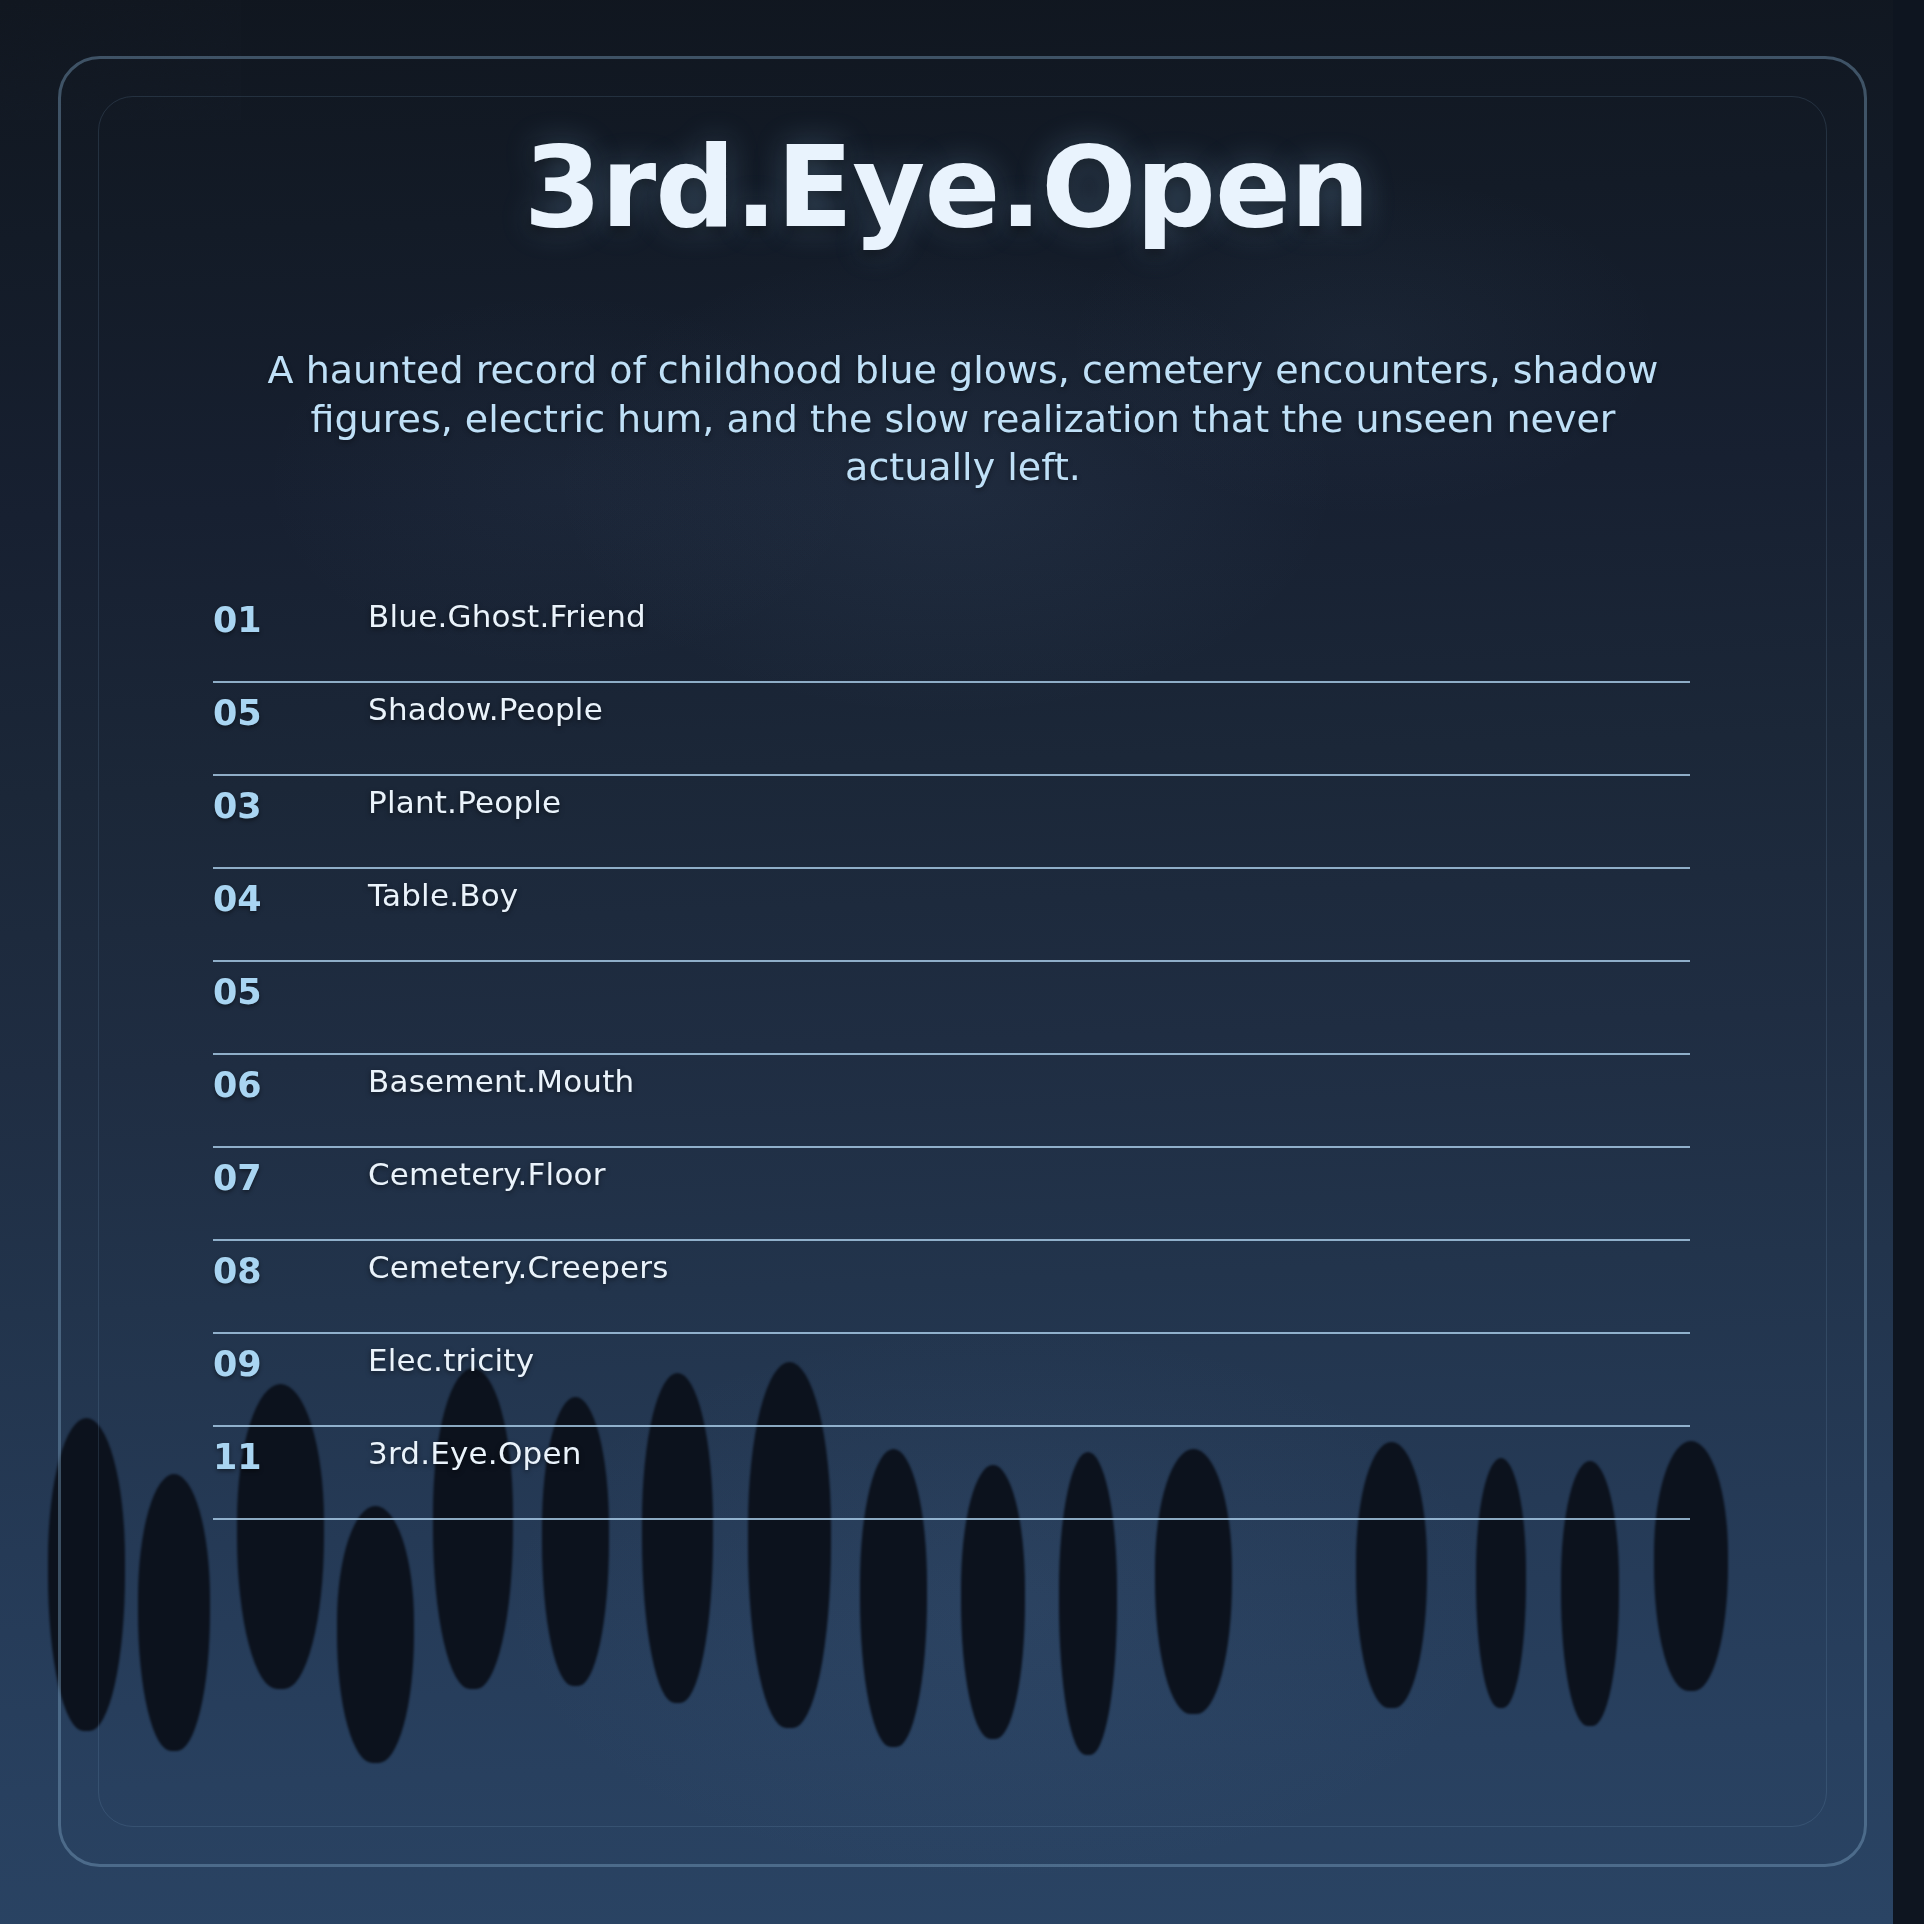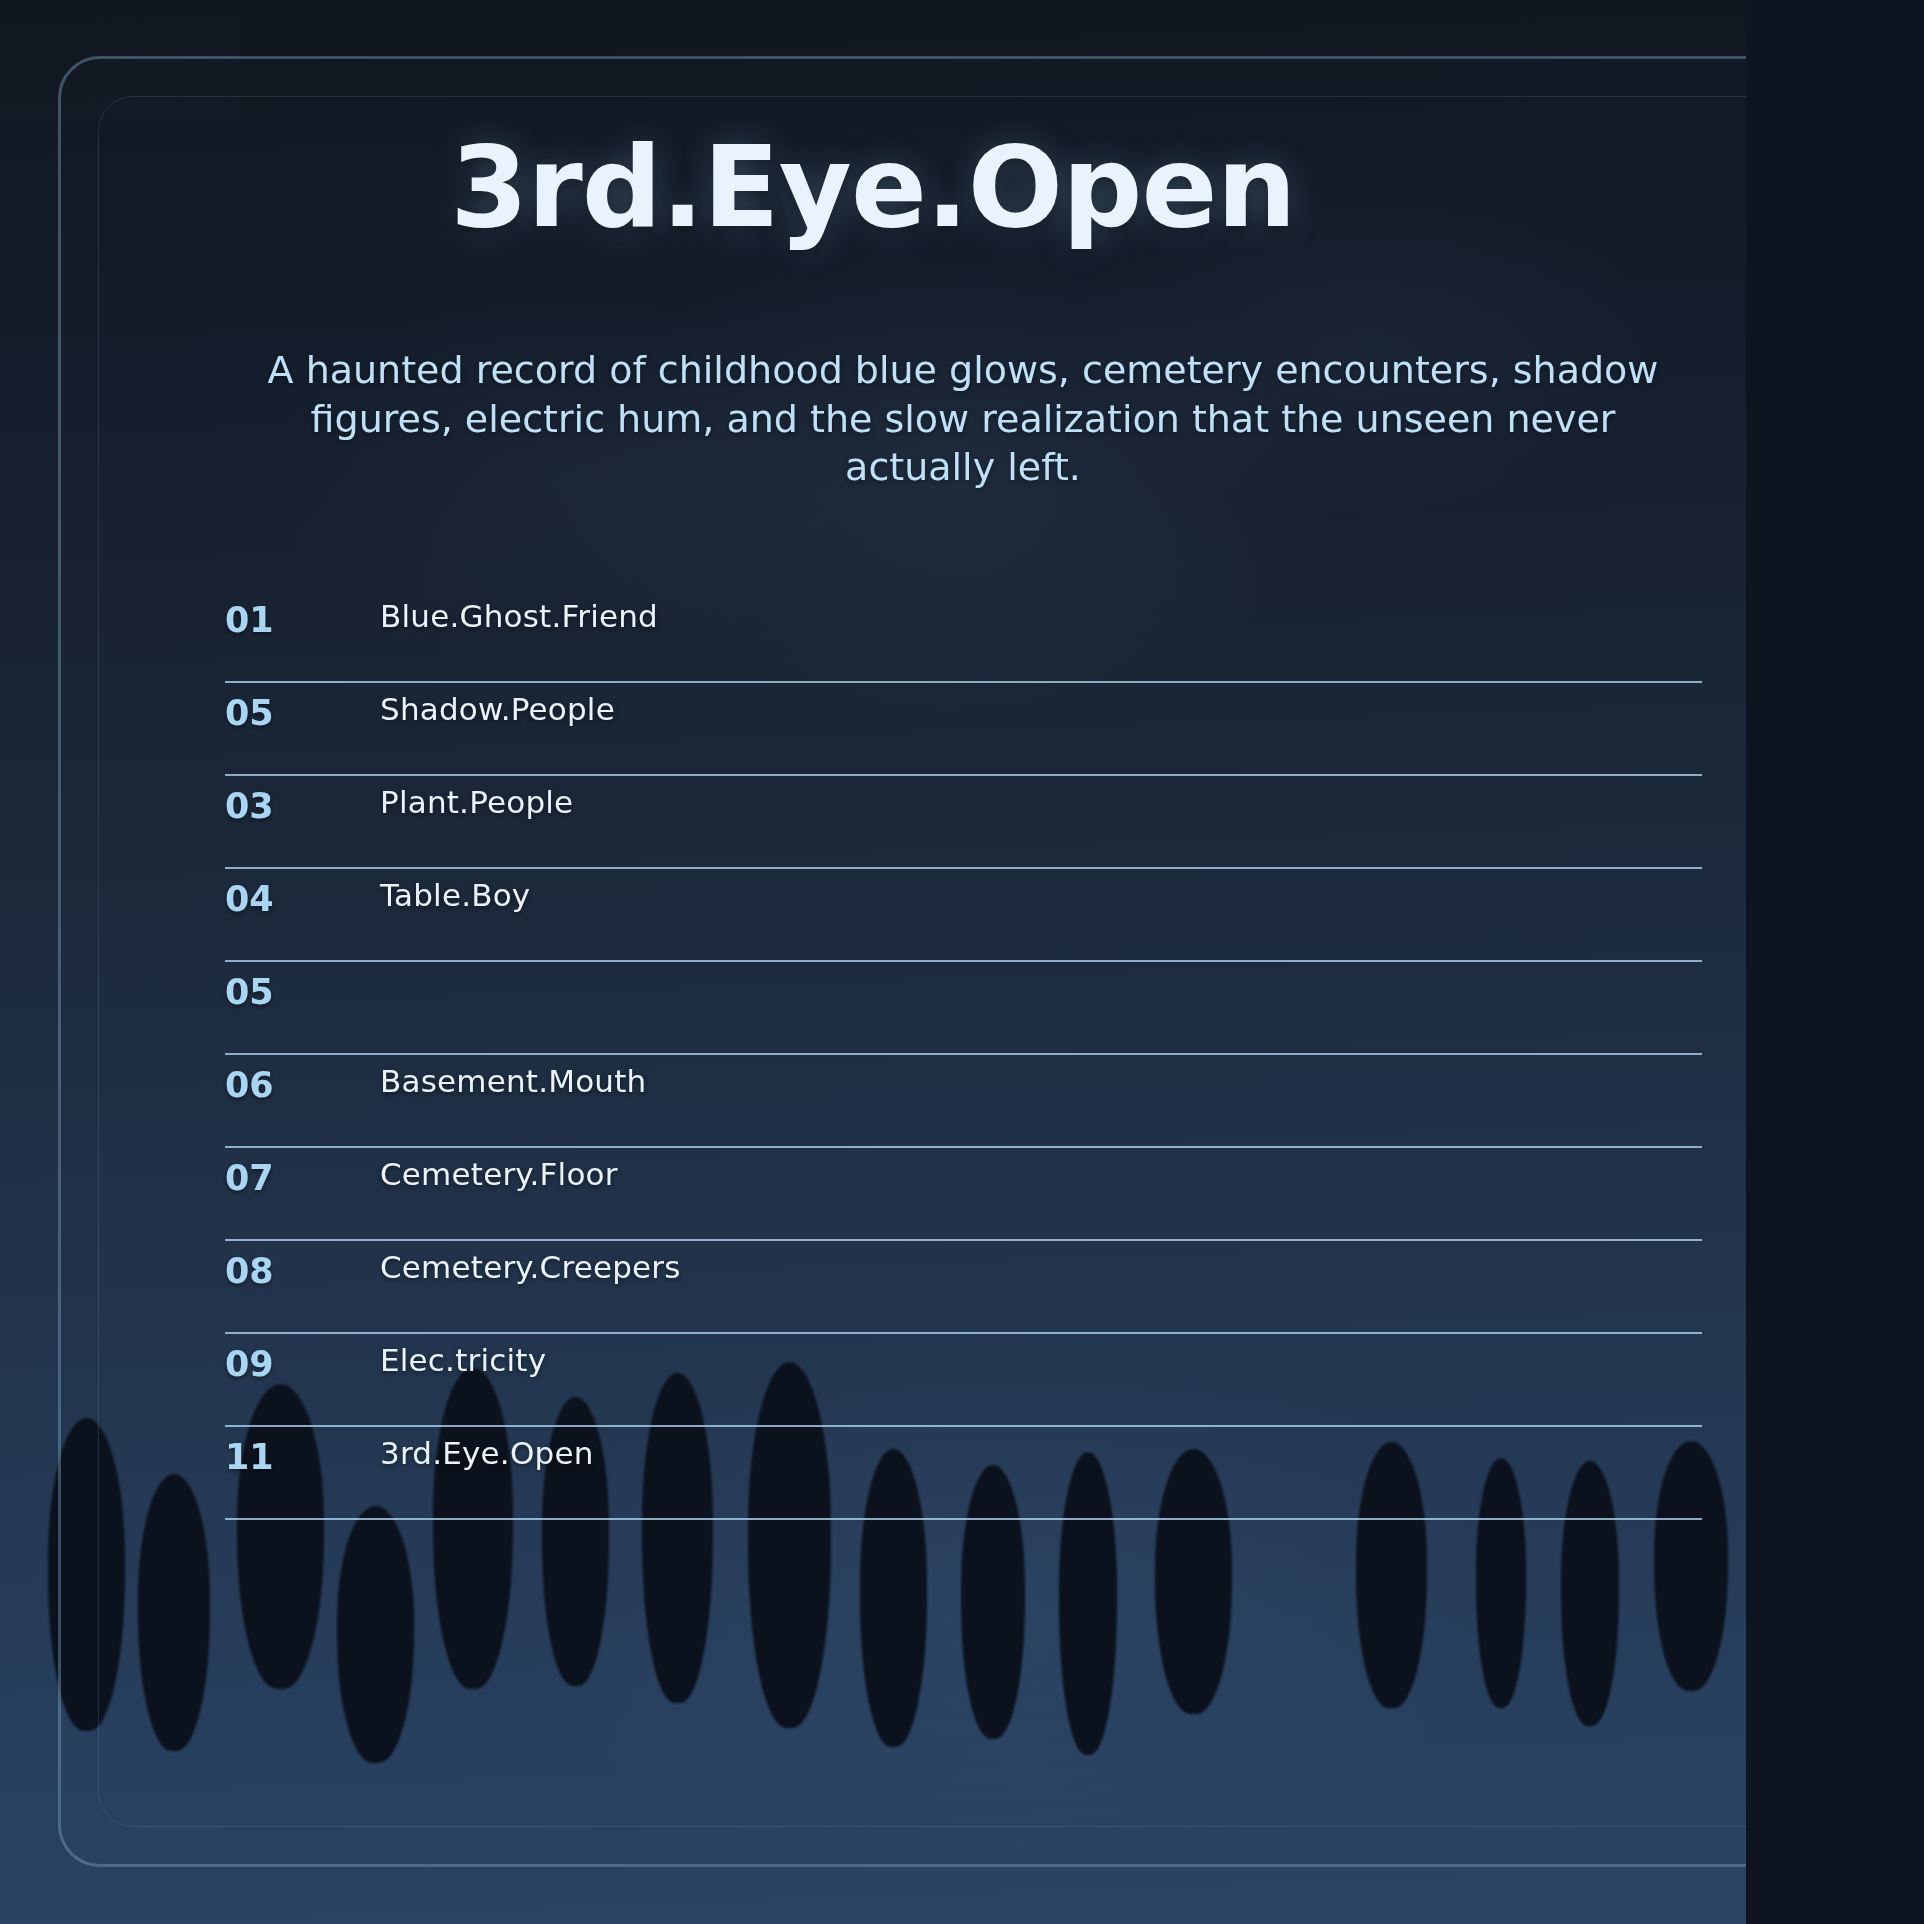--- a/index.html
+++ b/index.html
@@ -6,21 +6,21 @@
   html, body {
     width:1925px; height:1925px;
     background:#0e1520;
     font-family:"DejaVu Sans", sans-serif;
     overflow:hidden;
   }
 
   
   #stage {
     position:relative;
-    width:1746px; height:1925px;
+    width:1893px; height:1925px;
     overflow:hidden;
     background:
       radial-gradient(ellipse 561px 337px at 946px 481px, rgba(118,160,200,0.085) 0%, rgba(118,160,200,0.0) 70%),
       radial-gradient(ellipse 417px 241px at 1364px 345px, rgba(120,165,205,0.055) 0%, rgba(120,165,205,0.0) 72%),
       radial-gradient(ellipse 417px 265px at 561px 481px, rgba(110,150,190,0.05) 0%, rgba(110,150,190,0.0) 72%),
       radial-gradient(ellipse 722px 401px at 1003px 1604px, rgba(110,150,195,0.07) 0%, rgba(110,150,195,0.0) 70%),
       linear-gradient(178deg,
         #10161f 0%,
         #131b27 12%,
         #172031 26%,
@@ -90,21 +90,21 @@
     line-height:1.28;
     font-weight:400;
     color:#bfe0f7;
     font-family:"DejaVu Sans", sans-serif;
     text-shadow:0 1.6px 4.8px rgba(0,0,0,0.4);
   }
 
   
   #tracklist {
     position:absolute;
-    left:225px; top:590px;
+    left:213px; top:590px;
     width:1477px;
   }
   .track-row {
     position:relative;
     height:93px;
     display:flex;
     align-items:flex-start;
     border-bottom:2.4px solid rgba(176,212,240,0.78);
   }
   .track-number {

